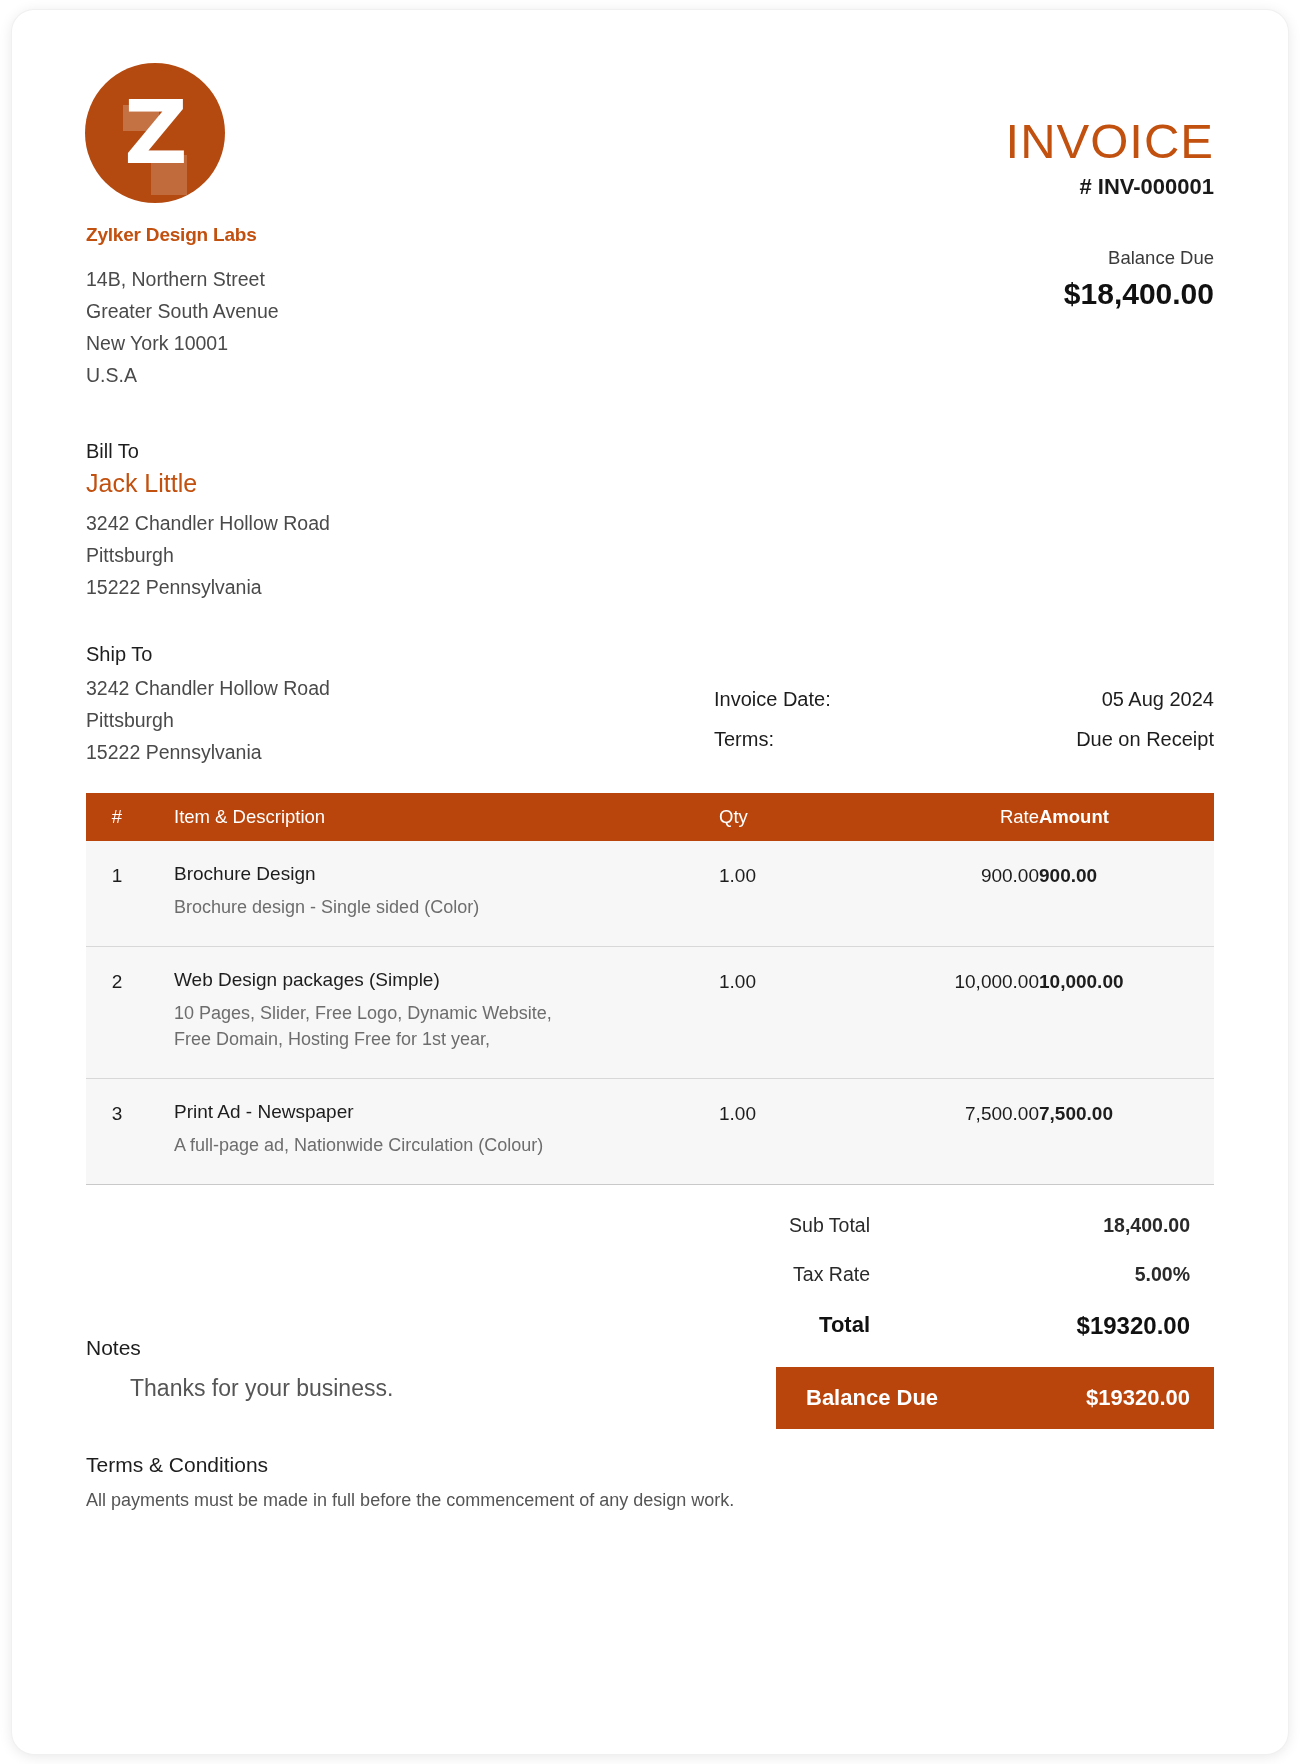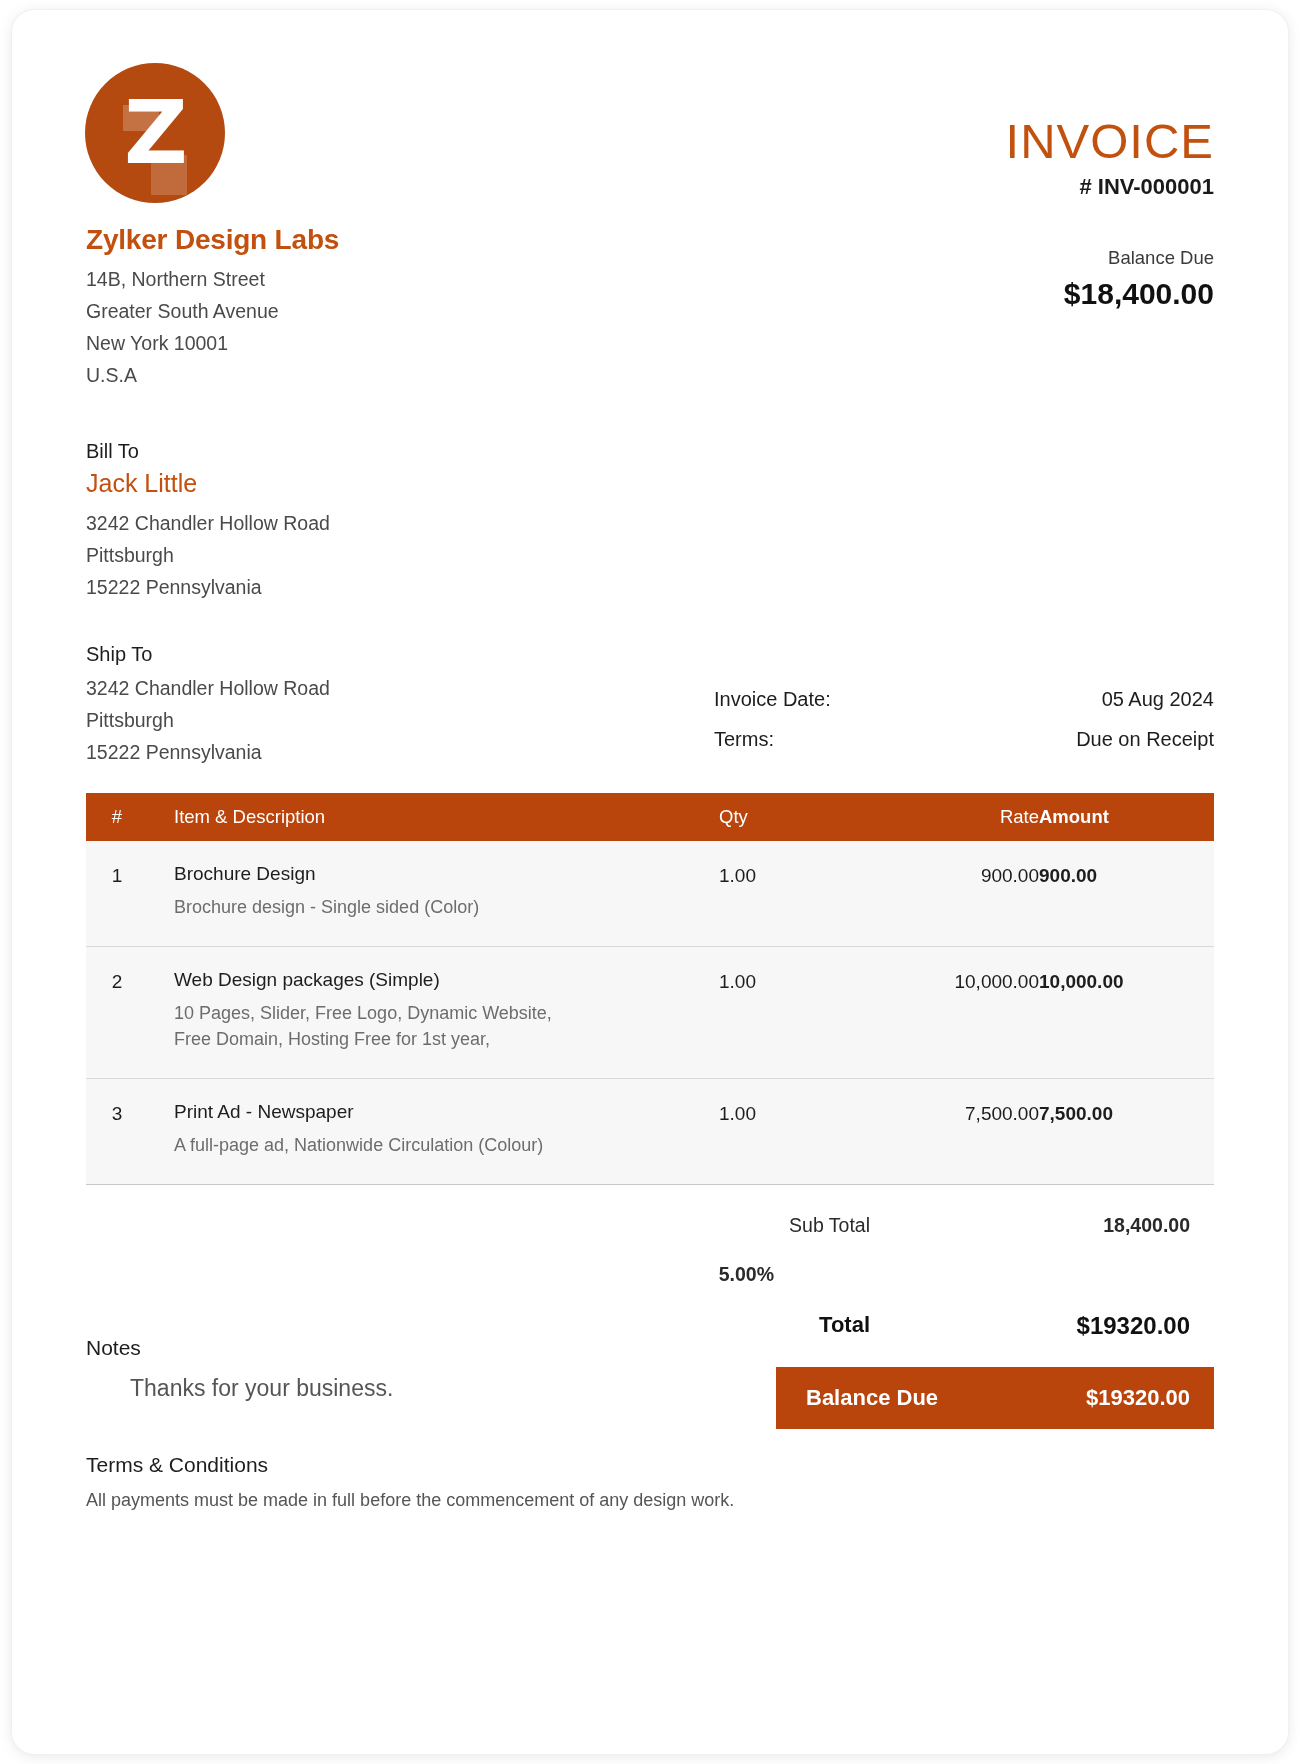--- a/index.html
+++ b/index.html
@@ -78,21 +78,21 @@
     top: 92px;
     width: 36px;
     height: 40px;
     background: rgba(255,255,255,0.18);
   }
 
   .company-name {
     position: absolute;
     left: 74px;
     top: 214px;
-    font-size: 28px;
+    font-size: 19px;
     font-weight: 700;
     color: #c2500e;
     letter-spacing: -0.2px;
   }
   .company-addr {
     position: absolute;
     left: 74px;
     top: 253px;
     width: 520px;
     font-size: 19.5px;
@@ -385,20 +385,21 @@
           <div class="col-amt">7,500.00</div>
         </div>
       </div>
 
       <div class="totals" style="top: 1204px;">
         <div class="totals-row">
           <span class="lbl">Sub Total</span>
           <span class="val">18,400.00</span>
         </div>
         <div class="totals-row">
+          <span class="lbl">Tax Rate</span>
           <span class="val">5.00%</span>
         </div>
         <div class="totals-row total">
           <span class="lbl">Total</span>
           <span class="val">$19320.00</span>
         </div>
       </div>
 
       <div class="balance-bar" style="top: 1357px;">
         <span>Balance Due</span>

